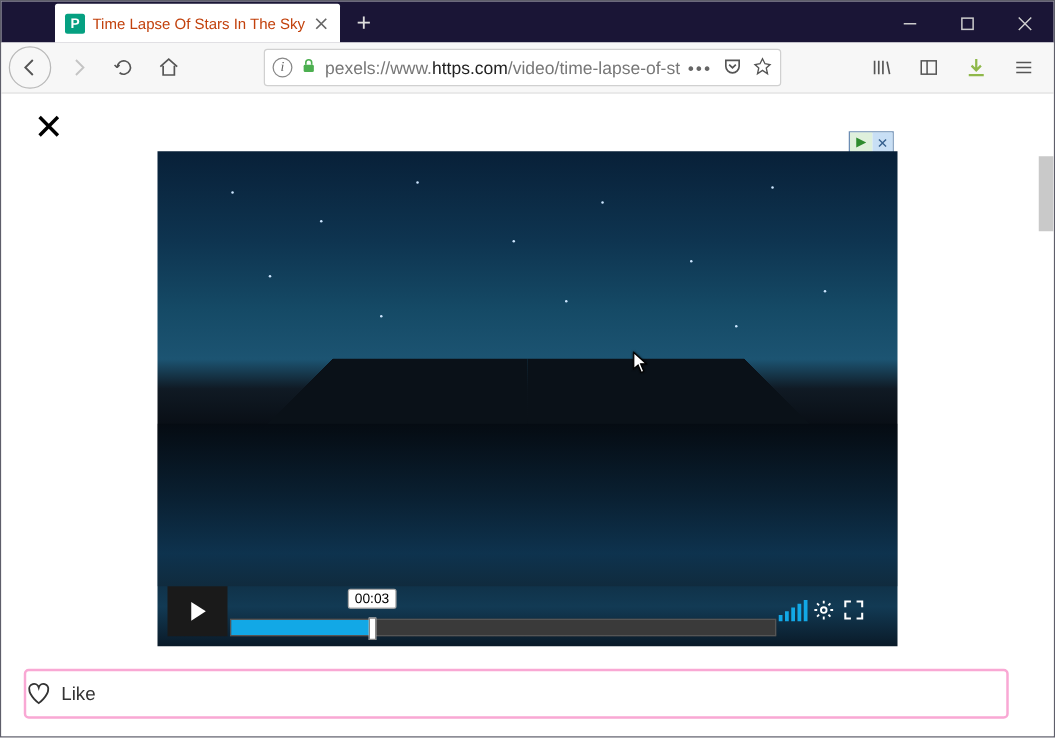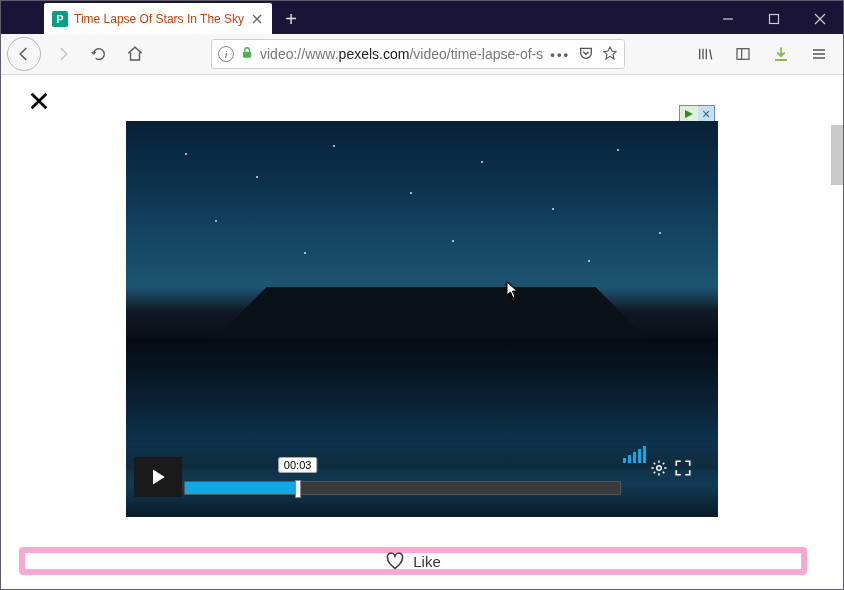--- a/index.html
+++ b/index.html
@@ -114,21 +114,21 @@
     background: linear-gradient(to bottom, #050b12, #0e3450 80%, #102a3c);
     opacity:0.9;
   }
   .star { position:absolute; width:2px; height:2px; background:#cde6ff; border-radius:50%; }
 
   .cursor { position:absolute; left:380px; top:160px; width:14px;height:18px; }
   .cursor svg { filter: drop-shadow(0 0 1px #000); }
 
   .vcontrols {
     position:absolute; left:8px; right:24px; bottom:8px; height:52px;
-    display:flex; align-items:flex-start; gap:2px;
+    display:flex; align-items:flex-end; gap:2px;
   }
   .playbtn {
     width:48px; height:40px; background:#1a1a1a;
     display:flex;align-items:center;justify-content:center; cursor:pointer;
   }
   .seekwrap { flex:1; position:relative; padding-top:24px; }
   .seek {
     height:14px; background:#3a3a3a; border:1px solid #555; position:relative;
   }
   .seek-fill { position:absolute; left:0; top:0; bottom:0; width:26%; background:#12a8e6; }
@@ -143,22 +143,22 @@
   }
   .volbars { display:flex; align-items:flex-end; gap:2px; height:18px; cursor:pointer; padding-bottom:12px;}
   .volbars span { width:3px; background:#12a8e6; }
   .vicon { width:22px;height:22px;color:#fff; display:flex;align-items:center;justify-content:center; cursor:pointer; margin-bottom:10px;}
 
   .actionbar {
     position:absolute; left:18px; right:36px; bottom:14px;
     display:flex; gap:16px;
   }
   .abtn {
-    flex:1; height:28px; border:6px solid #f9a8d4; border-radius:4px;
-    display:flex; align-items:center; justify-content:center; gap:8px;
+    flex:1; height:40px; border:2px solid #f9a8d4; border-radius:4px;
+    display:flex; align-items:center; gap:8px;
     color:#333; cursor:pointer; background:#fff; font-size:15px;
   }
   .abtn svg { width:20px; height:20px; }
 </style>
 </head>
 <body>
 
 <div class="titlebar">
   <div class="tab">
     <div class="favicon">P</div>
@@ -213,21 +213,21 @@
 
   <div class="urlbar">
     <span class="info-i">i</span>
     <span class="lock">
       <svg width="14" height="14" viewBox="0 0 24 24">
           <rect x="5" y="10" width="14" height="10" rx="2" fill="#4caf50"></rect>
           <path d="M8 10 V7 a4 4 0 0 1 8 0 V10" fill="none" stroke="#4caf50" stroke-width="2.2"></path>
         </svg>
     </span>
     <div class="urltext">
-      <span>video</span><span>://www.</span><span class="host">pexels.com</span><span>/video/time-lapse-of-stars</span>
+      <span>pexels</span><span>://www.</span><span class="host">https.com</span><span>/video/time-lapse-of-stars</span>
     </div>
     <div class="url-right">
       <span class="dots">•••</span>
       <span>
         <svg width="16" height="16" viewBox="0 0 24 24">
             <path d="M4 5 H20 V12 a8 8 0 0 1 -16 0 Z M8 10 l4 4 l4 -4" fill="none" stroke="#555" stroke-width="2"></path>
           </svg>
       </span>
       <span>
         <svg width="16" height="16" viewBox="0 0 24 24">

